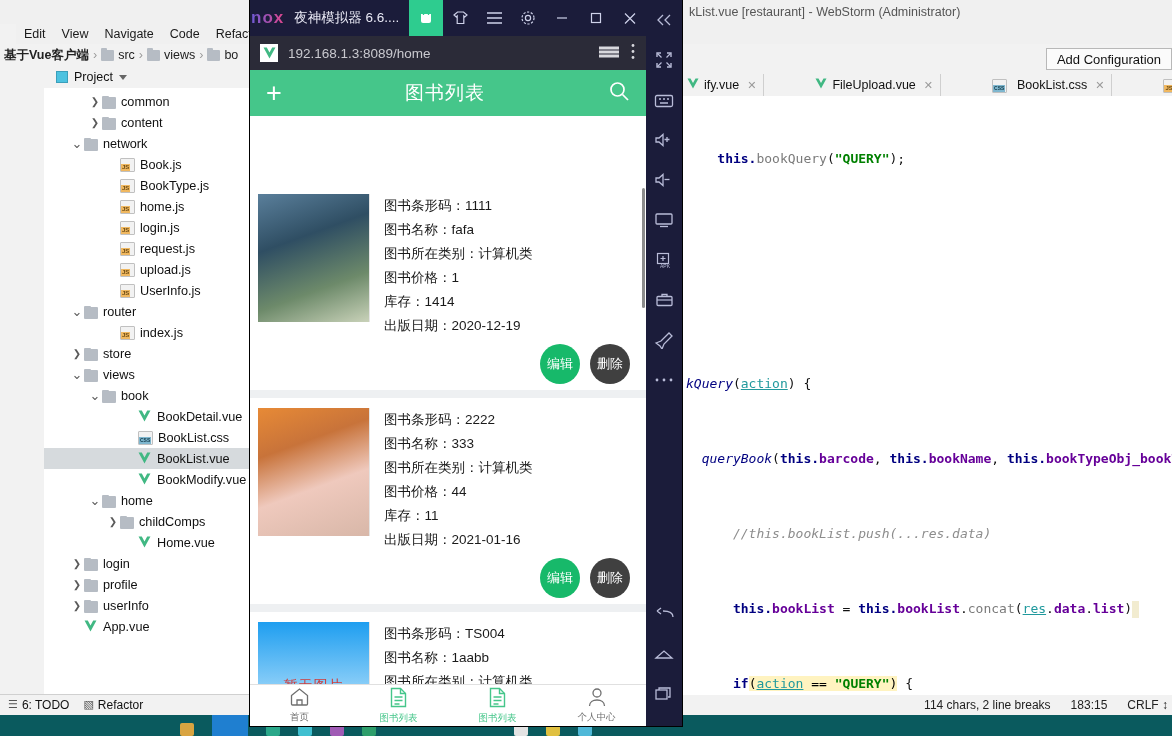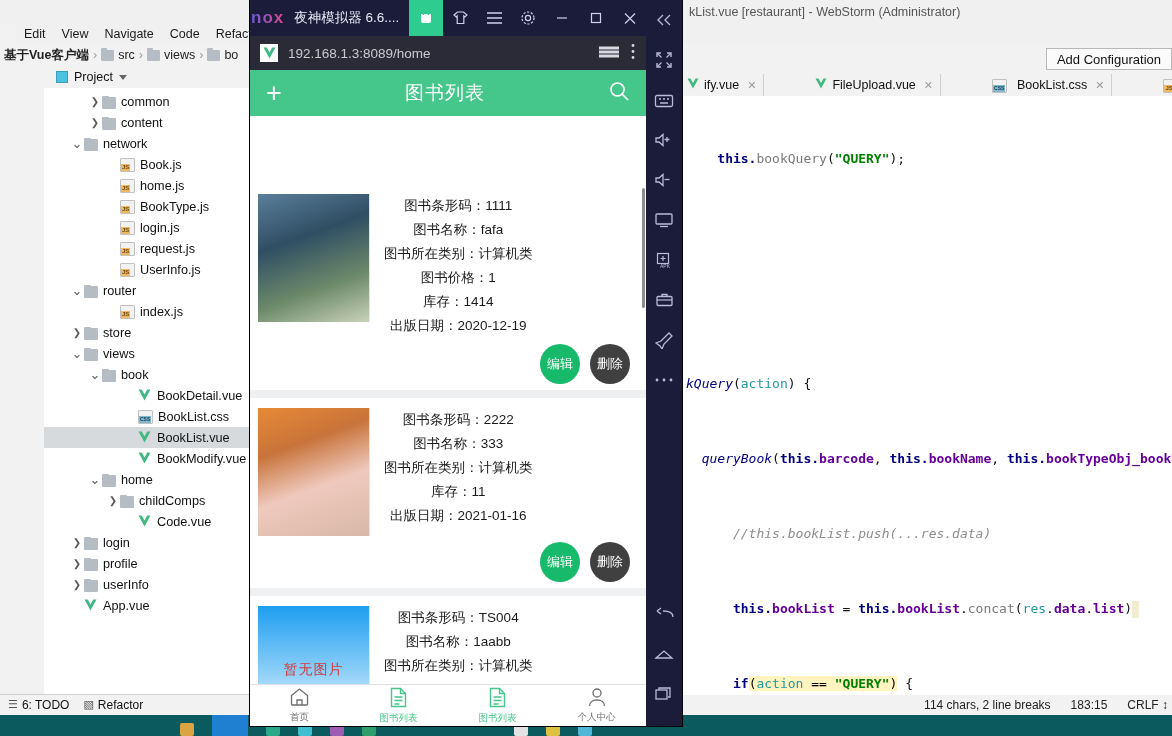--- a/index.html
+++ b/index.html
@@ -102,21 +102,21 @@
   }
   .ws-code .ln { padding-left: 6px; height: 25px; }
   .k-this { color: #000080; font-weight: bold; }
   .k-kw { color: #000080; font-weight: bold; }
   .k-fn { color: #7a7a7a; }
   .k-str { color: #008000; font-weight: bold; }
   .k-cmt { color: #8c8c8c; font-style: italic; }
   .k-prop { color: #660099; font-weight: bold; }
   .k-plain { color: #111; }
   .k-it { color: #000080; font-style: italic; }
-  .k-param { color: #20999d; }
+  .k-param { color: #20999d; text-decoration: underline; }
   .hl { background: #fff3c0; }
   .caretbox { display:inline-block; width: 7px; height: 17px; background:#f2ecd0; vertical-align: middle;}
   .ws-statusbar {
     position: absolute; left: 253px; right: 0; bottom: 22px; height: 19px;
     display: flex; align-items: center; justify-content: flex-end;
     gap: 20px; font-size: 12px; color: #222; padding-right: 4px; background: #f2f2f2;
   }
 
   
   .taskbar {
@@ -168,21 +168,21 @@
   .scrollarea { position: relative; width: 396px; }
   .card { background: #fff; margin-bottom: 8px; padding: 10px 10px 6px 8px; position: relative; }
   .card-body { display: flex; gap: 0; }
   .thumb { width: 112px; height: 128px; flex: none; border-right: 1px solid #e4e4e4; }
   .thumb.noimg {
     background: linear-gradient(180deg,#1e9ef0 0%, #7fc9f7 45%, #ffffff 100%);
     display: flex; align-items: center; justify-content: center;
     color: #d03a3a; font-size: 14px; letter-spacing: 1px;
   }
   .fields { padding-left: 14px; font-size: 13.5px; color: #1a1a1a; }
-  .fields .f { line-height: 24px; white-space: nowrap; text-align: center; }
+  .fields .f { line-height: 24px; white-space: nowrap; }
   .actions { display: flex; justify-content: flex-end; gap: 10px; padding-top: 6px; padding-right: 6px; }
   .btn { width: 40px; height: 40px; border-radius: 50%; color: #fff; font-size: 13px;
          display: flex; align-items: center; justify-content: center; }
   .btn.edit { background: #17b96a; }
   .btn.del { background: #404040; }
 
   .scrollbar {
     position: absolute; right: 1px; top: 4px; width: 3px; height: 120px; background: rgba(0,0,0,0.45); border-radius: 2px;
   }
 
@@ -273,39 +273,45 @@
           <div class="row">
             <span style="width: 62px; flex: 0 0 auto;"></span>
             <span class="arrow"></span>
             <span class="ico ico-js"></span>
             <span class="lbl">Book.js</span>
           </div>
           <div class="row">
             <span style="width: 62px; flex: 0 0 auto;"></span>
             <span class="arrow"></span>
             <span class="ico ico-js"></span>
+            <span class="lbl">BookType.js</span>
+          </div>
+          <div class="row">
+            <span style="width: 62px; flex: 0 0 auto;"></span>
+            <span class="arrow"></span>
+            <span class="ico ico-js"></span>
             <span class="lbl">home.js</span>
-          </div>
-          <div class="row">
-            <span style="width: 62px; flex: 0 0 auto;"></span>
-            <span class="arrow"></span>
-            <span class="ico ico-js"></span>
-            <span class="lbl">BookType.js</span>
           </div>
           <div class="row">
             <span style="width: 62px; flex: 0 0 auto;"></span>
             <span class="arrow"></span>
             <span class="ico ico-js"></span>
             <span class="lbl">login.js</span>
           </div>
           <div class="row">
             <span style="width: 62px; flex: 0 0 auto;"></span>
             <span class="arrow"></span>
             <span class="ico ico-js"></span>
             <span class="lbl">request.js</span>
+          </div>
+          <div class="row">
+            <span style="width: 62px; flex: 0 0 auto;"></span>
+            <span class="arrow"></span>
+            <span class="ico ico-js"></span>
+            <span class="lbl">upload.js</span>
           </div>
           <div class="row">
             <span style="width: 62px; flex: 0 0 auto;"></span>
             <span class="arrow"></span>
             <span class="ico ico-js"></span>
             <span class="lbl">UserInfo.js</span>
           </div>
           <div class="row">
             <span style="width: 26px; flex: 0 0 auto;"></span>
             <span class="arrow" style="font-size: 13px;">⌄</span>
@@ -385,21 +391,21 @@
             <span class="lbl">childComps</span>
           </div>
           <div class="row">
             <span style="width: 80px; flex: 0 0 auto;"></span>
             <span class="arrow"></span>
             <span class="ico ico-vue">
               <svg width="13" height="12" viewBox="0 0 12 11">
                 <path d="M0.5 0.5h3L6 5 8.5 0.5h3L6 10.5z" fill="#41b883" stroke="none"></path>
               </svg>
             </span>
-            <span class="lbl">Code.vue</span>
+            <span class="lbl">Home.vue</span>
           </div>
           <div class="row">
             <span style="width: 26px; flex: 0 0 auto;"></span>
             <span class="arrow">❯</span>
             <span class="ico ico-folder"></span>
             <span class="lbl">login</span>
           </div>
           <div class="row">
             <span style="width: 26px; flex: 0 0 auto;"></span>
             <span class="arrow">❯</span>
@@ -612,20 +618,21 @@
                 <div class="btn del">删除</div>
               </div>
             </div>
             <div class="card">
               <div class="card-body">
                 <div class="thumb" style="background: linear-gradient(160deg, rgb(231, 138, 54) 0%, rgb(200, 115, 58) 30%, rgb(239, 201, 189) 60%, rgb(216, 183, 168) 100%);"></div>
                 <div class="fields">
                   <div class="f"><span>图书条形码：</span><span>2222</span></div>
                   <div class="f"><span>图书名称：</span><span>333</span></div>
                   <div class="f"><span>图书所在类别：</span><span>计算机类</span></div>
+                  <div class="f"><span>图书价格：</span><span>44</span></div>
                   <div class="f"><span>库存：</span><span>11</span></div>
                   <div class="f"><span>出版日期：</span><span>2021-01-16</span></div>
                 </div>
               </div>
               <div class="actions">
                 <div class="btn edit">编辑</div>
                 <div class="btn del">删除</div>
               </div>
             </div>
             <div class="card">

